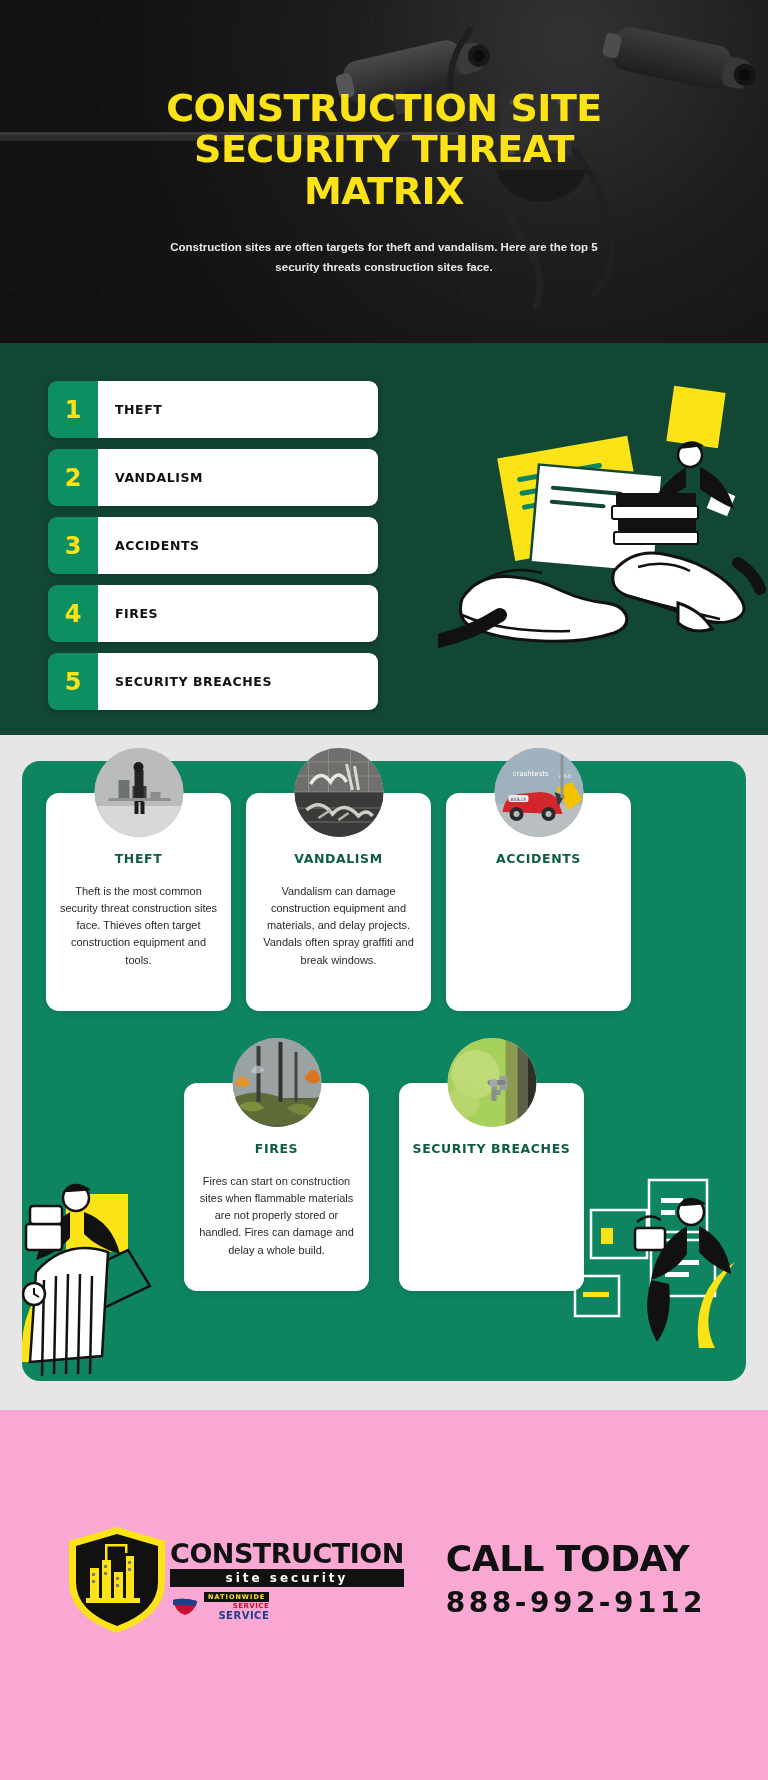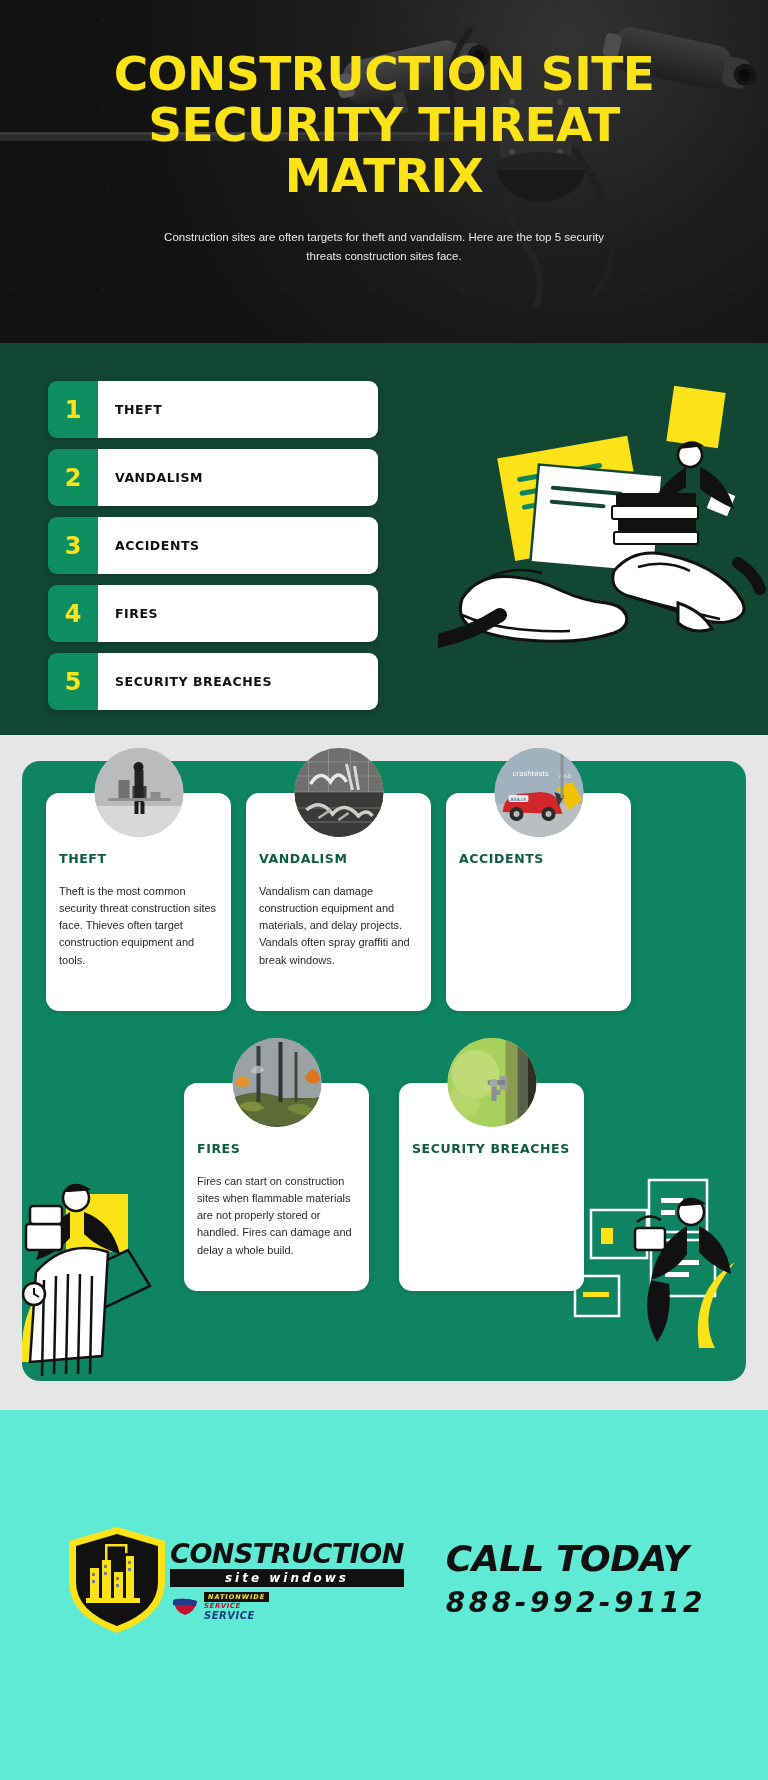--- a/index.html
+++ b/index.html
@@ -25,28 +25,29 @@
       radial-gradient(circle at 62% 9%, rgba(255,255,255,.03) 0 1.5px, transparent 2px),
       radial-gradient(circle at 31% 71%, rgba(255,255,255,.028) 0 2px, transparent 2px),
       radial-gradient(circle at 85% 55%, rgba(255,255,255,.025) 0 1.5px, transparent 2px),
       radial-gradient(circle at 47% 40%, rgba(255,255,255,.022) 0 1.5px, transparent 2px),
       radial-gradient(circle at 8% 88%, rgba(255,255,255,.03) 0 1.5px, transparent 2px);
     background-size:90px 90px,120px 120px,140px 140px,110px 110px,160px 160px,100px 100px;
   }
   .cams { position:absolute; inset:0; }
   .hero-inner { position:relative; z-index:4; padding-top:48px; text-align:center; }
   .hero-title {
-    color:#FCE318; font-weight:900; font-size:47px; line-height:1.09;
+    color:#FCE318; font-weight:900; font-size:38px; line-height:1.09;
     letter-spacing:-0.5px; text-transform:uppercase;
     font-family:"DejaVu Sans", sans-serif;
     padding:0 52px;
+    margin-top:40px;
   }
   .hero-sub {
     margin:26px auto 8px; max-width:472px; color:#e8e8e8;
-    font-size:11.5px; line-height:1.72; font-weight:400;
+    font-size:11.5px; line-height:1.72; font-weight:700;
   }
 
   
   .listsec {
     position:relative; width:768px; height:392px;
     background:#124734; overflow:hidden;
   }
   .list-wrap { position:absolute; left:48px; top:38px; width:330px; z-index:5; }
   .lrow { display:flex; align-items:stretch; height:57px; margin-bottom:11px;
           filter:drop-shadow(0 2px 3px rgba(0,0,0,.22)); }
@@ -68,21 +69,21 @@
   .cardsec { position:relative; width:768px; height:675px; background:#E6E6E6; }
   .cardbg {
     position:absolute; left:22px; top:26px; width:724px; height:620px;
     background:#0E8460; border-radius:18px; overflow:hidden;
   }
   .cards-grid { position:absolute; left:46px; top:860px; width:676px; z-index:6; }
   .crow { display:flex; gap:15px; }
   .crow.r2 { justify-content:center; margin-top:14px; }
   .card {
     position:relative; width:185px; background:#fff; border-radius:13px;
-    padding:58px 13px 16px; text-align:left;
+    padding:58px 13px 16px; text-align:center;
     box-shadow:0 2px 7px rgba(0,0,0,.10);
   }
   .card.tall { min-height:218px; }
   .card.short { min-height:208px; }
   .cthumb {
     position:absolute; left:50%; top:-45px; transform:translateX(-50%);
     width:89px; height:89px; border-radius:50%; overflow:hidden;
     border:0; background:#bdbdbd;
   }
   .cthumb > svg { display:block; width:100%; height:100%; }
@@ -93,24 +94,23 @@
   .cdesc { color:#2a2a2a; font-size:11px; line-height:1.56; }
   .cdesc.serif { font-family:"Liberation Serif", serif; font-size:12.3px; line-height:1.5; }
   .card.overflow .cdesc { position:relative; }
 
   
   .corner-l { position:absolute; left:0; bottom:0; width:215px; height:205px; }
   .corner-r { position:absolute; right:0; bottom:0; width:215px; height:205px; }
 
   
   .footer {
-    position:relative; width:768px; height:370px; background:#5eead4;
+    position:relative; width:768px; height:370px; background:#f9a8d4;
     display:flex; align-items:center; justify-content:center; gap:42px;
     padding-bottom:30px;
-    font-style:italic;
   }
   .logo-block { display:flex; align-items:center; gap:4px; }
   .cta { text-align:left; }
   .cta-title {
     color:#111; font-weight:900; font-size:36px; letter-spacing:-.5px;
     font-family:"DejaVu Sans", sans-serif; line-height:1;
   }
   .cta-phone {
     margin-top:9px; color:#111; font-weight:800; font-size:28px;
     letter-spacing:3.5px; font-family:"DejaVu Sans", sans-serif;
@@ -425,27 +425,27 @@
           <rect x="42" y="41" width="3" height="3"></rect>
             <rect x="42" y="48" width="3" height="3"></rect>
           <rect x="54" y="53" width="3" height="3"></rect>
             <rect x="54" y="60" width="3" height="3"></rect>
           <rect x="66" y="37" width="3" height="3"></rect>
             <rect x="66" y="44" width="3" height="3"></rect>
         </g>
       </svg>
       <div style="display:flex;flex-direction:column;align-items:flex-start;margin-left:-6px;">
         <div style="font-family:'DejaVu Sans',sans-serif;font-weight:900;font-size:27px;color:#111;letter-spacing:-.5px;line-height:1;">CONSTRUCTION</div>
-        <div style="background:#111;color:#fff;font-family:'DejaVu Sans',sans-serif;font-weight:700;font-size:12px;letter-spacing:3px;padding:2px 7px;margin-top:2px;align-self:stretch;text-align:center;">site windows</div>
+        <div style="background:#111;color:#fff;font-family:'DejaVu Sans',sans-serif;font-weight:700;font-size:12px;letter-spacing:3px;padding:2px 7px;margin-top:2px;align-self:stretch;text-align:center;">site security</div>
         <div style="display:flex;align-items:center;gap:4px;margin-top:5px;">
           <svg width="30" height="20" viewBox="0 0 30 20">
             <path d="M3 4 q10 -3 24 1 q-2 11 -12 14 q-10 -3 -12 -15z" fill="#c8102e"></path>
             <path d="M3 4 q10 -3 24 1 l-1 5 l-23 -1z" fill="#1f3c88"></path>
           </svg>
-          <div style="display:flex;flex-direction:column;align-items:flex-start;">
+          <div style="display:flex;flex-direction:column;align-items:flex-end;">
             <div style="background:#111;color:#FCE318;font-family:'DejaVu Sans',sans-serif;font-weight:800;font-size:6.5px;letter-spacing:1px;padding:1px 4px;">NATIONWIDE</div>
             <div style="color:#c8102e;font-family:'DejaVu Sans',sans-serif;font-weight:800;font-size:7px;letter-spacing:.5px;">SERVICE</div>
             <div style="color:#1f3c88;font-family:'DejaVu Sans',sans-serif;font-weight:800;font-size:10px;letter-spacing:.5px;">SERVICE</div>
           </div>
         </div>
       </div>
     </div>
 
     <div class="cta">
       <div class="cta-title">CALL TODAY</div>

